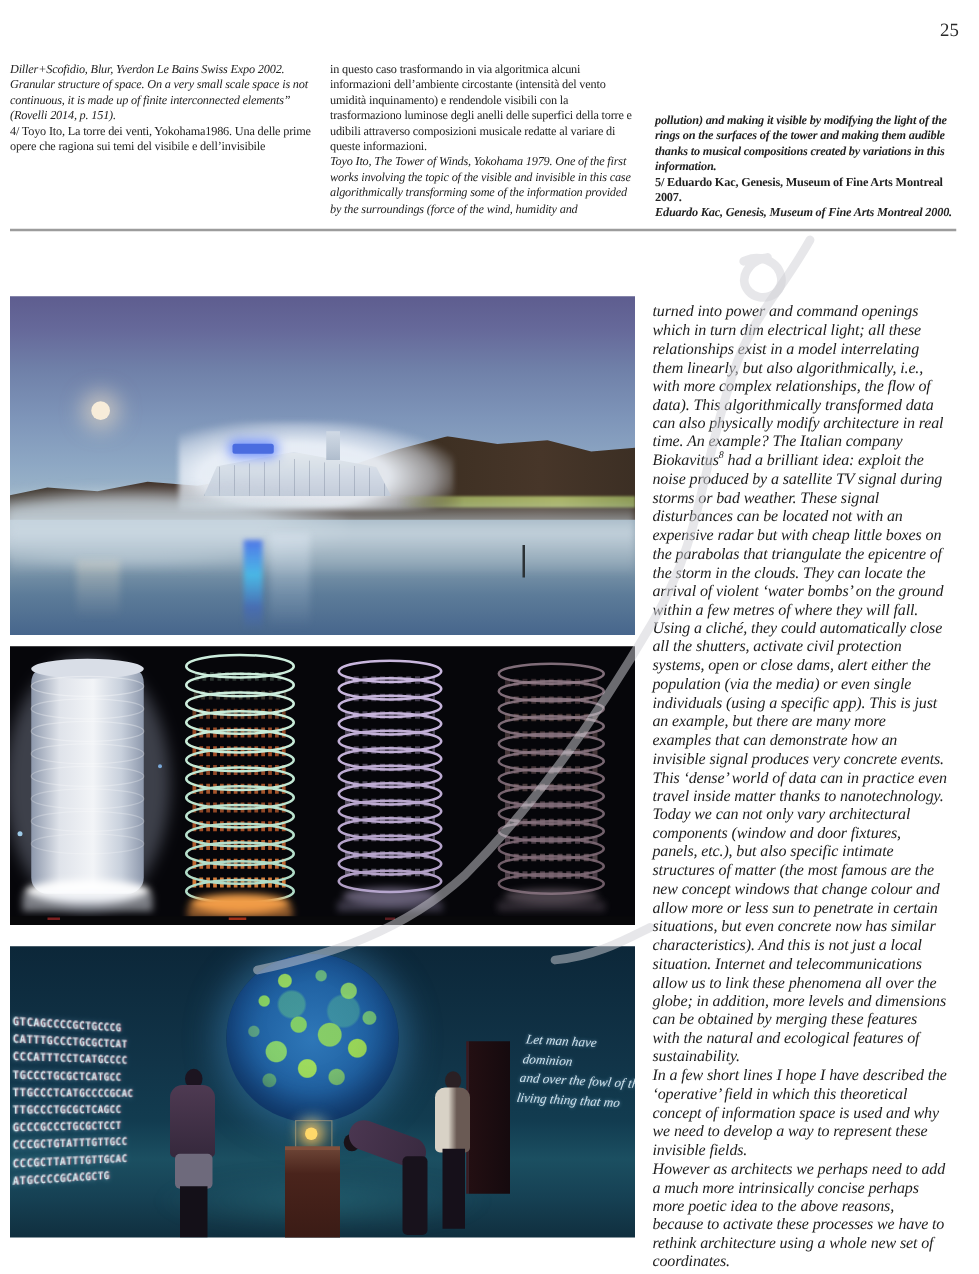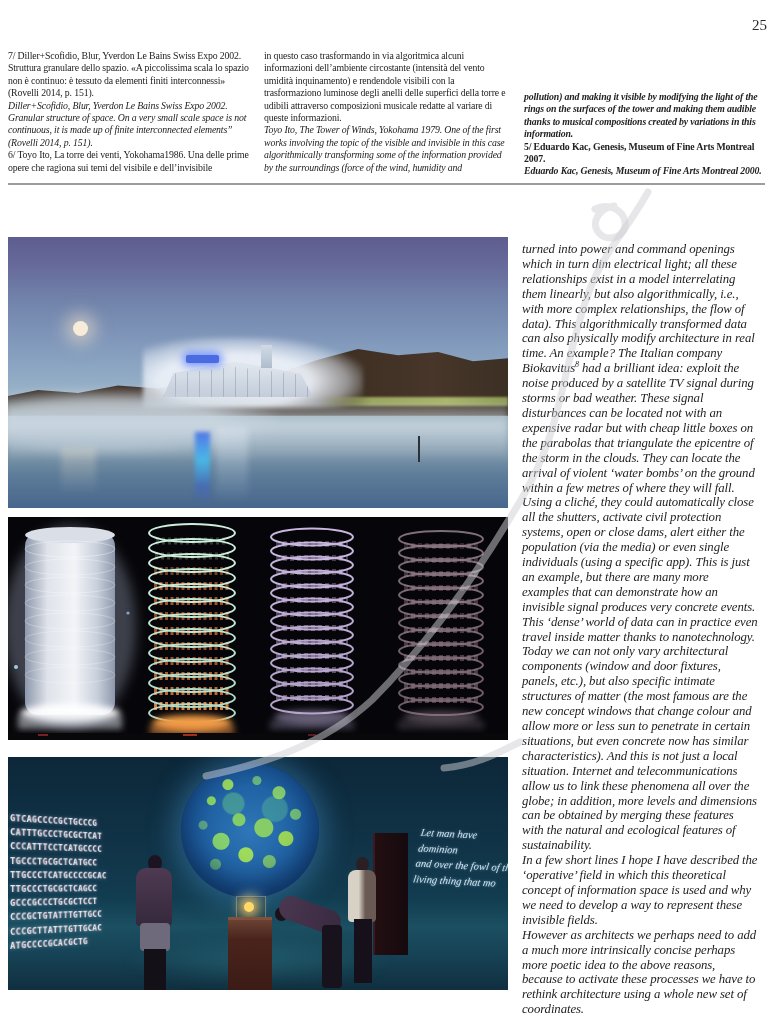--- a/index.html
+++ b/index.html
@@ -134,23 +134,22 @@
   
   .watermark{position:absolute;left:0;top:0;pointer-events:none;}
 </style>
 </head>
 <body>
 
 <div class="page-number">25</div>
 
 <div class="footnotes">
   <div class="fn-col fn-col-1">
-    <div>7/ Diller+Scofidio, Blur, Yverdon Le Bains Swiss Expo 2002. Struttura granulare dello spazio. «A piccolissima scala lo spazio non è continuo: è tessuto da elementi finiti interconnessi» (Rovelli 2014, p. 151).</div>
     <div class="it">Diller+Scofidio, Blur, Yverdon Le Bains Swiss Expo 2002. Granular structure of space. On a very small scale space is not continuous, it is made up of finite interconnected elements” (Rovelli 2014, p. 151).</div>
-    <div>6/ Toyo Ito, La torre dei venti, Yokohama1986. Una delle prime opere che ragiona sui temi del visibile e dell’invisibile</div>
+    <div>4/ Toyo Ito, La torre dei venti, Yokohama1986. Una delle prime opere che ragiona sui temi del visibile e dell’invisibile</div>
   </div>
   <div class="fn-col fn-col-2">
     <div>in questo caso trasformando in via algoritmica alcuni informazioni dell’ambiente circostante (intensità del vento umidità inquinamento) e rendendole visibili con la trasformaziono luminose degli anelli delle superfici della torre e udibili attraverso composizioni musicale redatte al variare di queste informazioni.</div>
     <div class="it">Toyo Ito, The Tower of Winds, Yokohama 1979. One of the first works involving the topic of the visible and invisible in this case algorithmically transforming some of the information provided by the surroundings (force of the wind, humidity and</div>
   </div>
   <div class="fn-col fn-col-3">
     <div class="it">pollution) and making it visible by modifying the light of the rings on the surfaces of the tower and making them audible thanks to musical compositions created by variations in this information.</div>
     <div>5/ Eduardo Kac, Genesis, Museum of Fine Arts Montreal 2007.</div>
     <div class="it">Eduardo Kac, Genesis, Museum of Fine Arts Montreal 2000.</div>
   </div>

